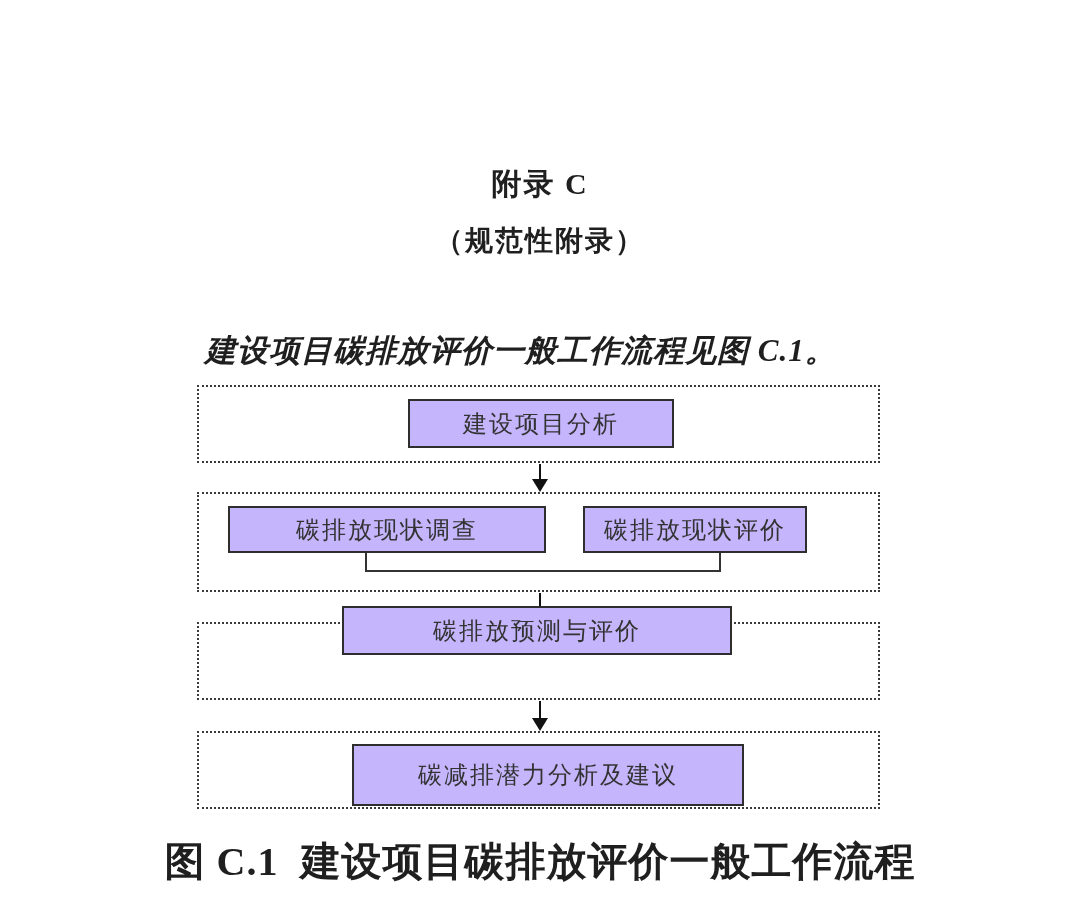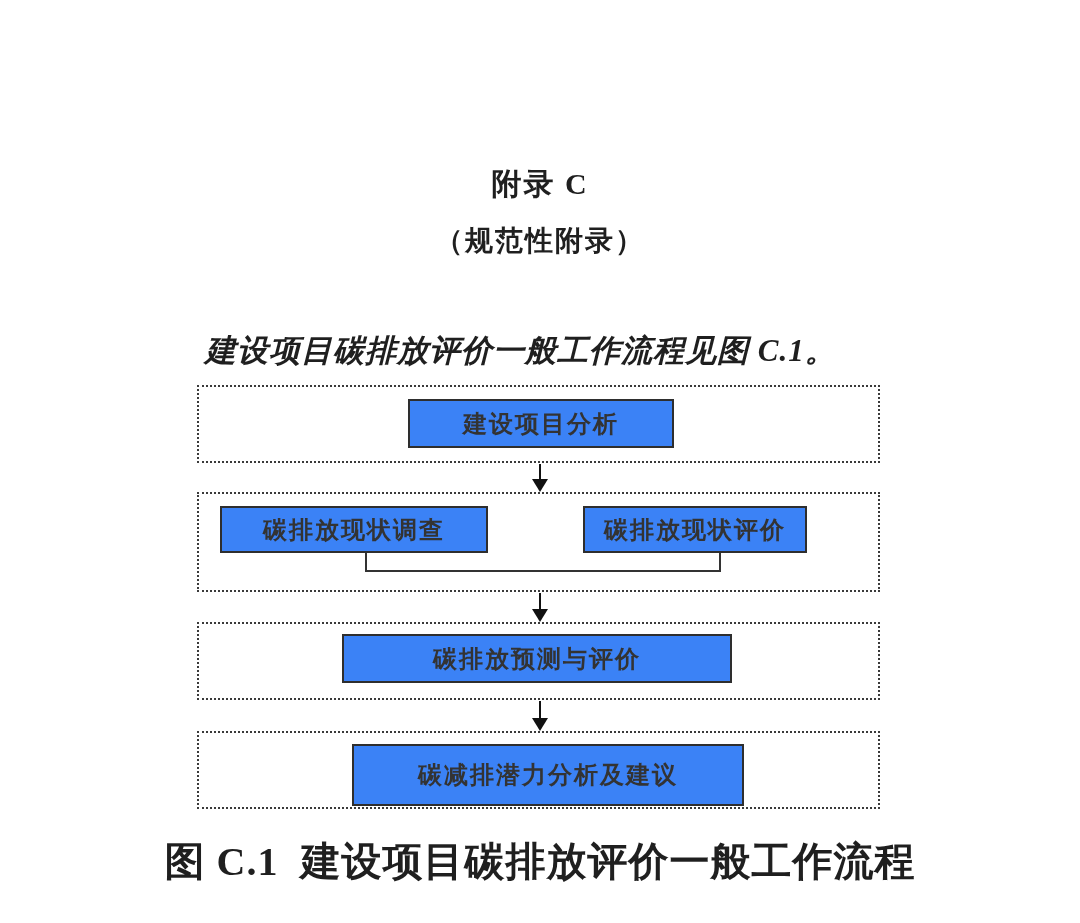--- a/index.html
+++ b/index.html
@@ -42,34 +42,33 @@
     border: 2px dotted #3a3a3a;
     background: transparent;
   }
   #stage1 { top: 385px; height: 78px; }
   #stage2 { top: 492px; height: 100px; }
   #stage3 { top: 622px; height: 78px; }
   #stage4 { top: 731px; height: 78px; }
   .box {
     position: absolute;
     border: 2px solid #2e2e2e;
-    background: #3b82f6;
+    background: #c4b5fd;
     display: flex;
     align-items: center;
     justify-content: center;
     font-size: 24px;
     letter-spacing: 2px;
     color: #333333;
     white-space: pre;
-    font-weight: bold;
   }
   #box1  { left: 408px; top: 399px; width: 266px; height: 49px; }
-  #box2l { left: 220px; top: 506px; width: 268px; height: 47px; }
+  #box2l { left: 228px; top: 506px; width: 318px; height: 47px; }
   #box2r { left: 583px; top: 506px; width: 224px; height: 47px; }
-  #box3  { left: 342px; top: 634px; width: 390px; height: 49px; }
+  #box3  { left: 342px; top: 606px; width: 390px; height: 49px; }
   #box4  { left: 352px; top: 744px; width: 392px; height: 62px; }
   .arrow {
     position: absolute;
     width: 16px;
     display: flex;
     flex-direction: column;
     align-items: center;
   }
   .arrow .shaft { width: 2px; background: #111111; flex: 1; }
   .arrow .head {

